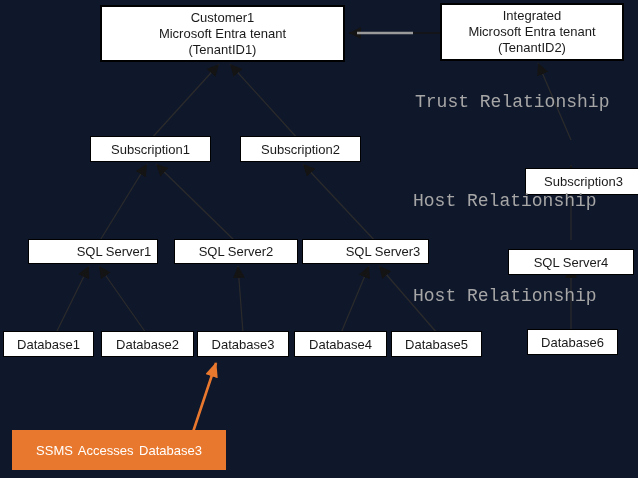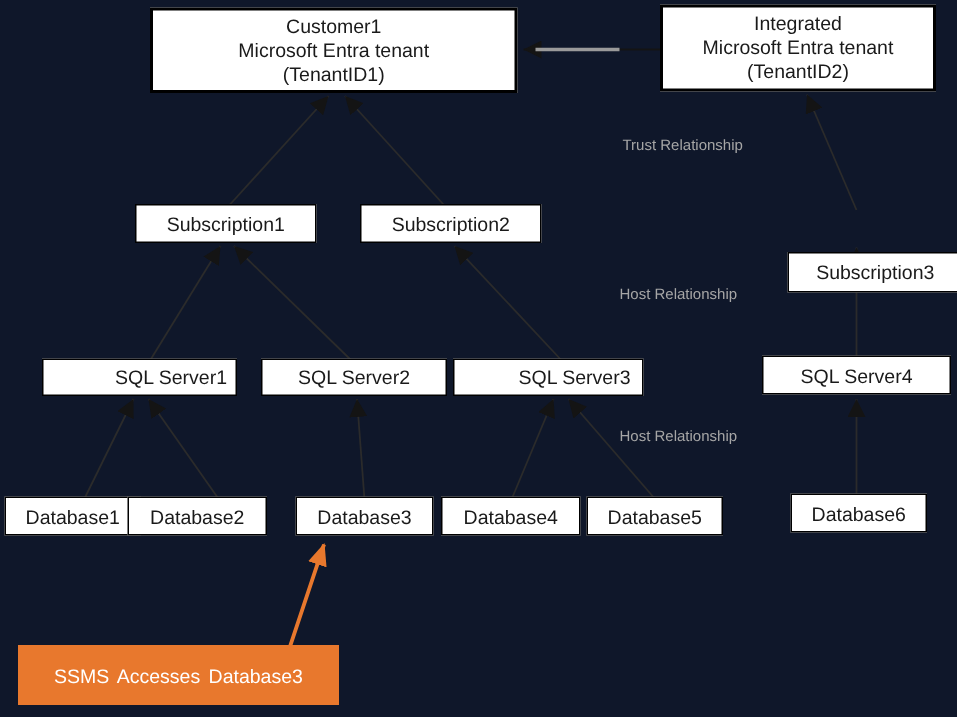--- a/index.html
+++ b/index.html
@@ -10,42 +10,42 @@
 
   .node {
     position:absolute; background:#fff; border:1px solid #000;
     display:flex; align-items:center; justify-content:center;
     font-size:13px; color:#1a1a1a; z-index:2; white-space:nowrap;
   }
   .node.tenant { border-width:2px; flex-direction:column; line-height:16px; }
   .node.tenant span { display:block; }
 
   .glabel {
-    position:absolute; color:#a6a6a6; font-size:10px; z-index:2; white-space:nowrap;
+    position:absolute; color:#a6a6a6; font-size:18px; z-index:2; white-space:nowrap;font-family:Liberation Mono, monospace;
   }
 
   .callout {
     position:absolute; left:12px; top:430px; width:214px; height:40px;
     background:#e8782d; color:#ffffff; font-size:13px; line-height:17px;
     display:flex; flex-direction:column; align-items:center; justify-content:center;
     z-index:2; word-spacing:2px; white-space:nowrap;
   }
 
   
   .n-cust   { left:100px; top:5px;   width:245px; height:57px; }
   .n-integ  { left:440px; top:3px;   width:184px; height:58px; }
   .n-sub1   { left:90px;  top:136px; width:121px; height:26px; }
   .n-sub2   { left:240px; top:136px; width:121px; height:26px; }
   .n-sub3   { left:525px; top:136px; width:117px; height:27px;margin-top:32px; }
   .n-sql1   { left:28px;  top:239px; width:130px; height:25px;padding-left:42px; }
   .n-sql2   { left:174px; top:239px; width:124px; height:25px; }
   .n-sql3   { left:302px; top:239px; width:127px; height:25px;padding-left:35px; }
-  .n-sql4   { left:508px; top:237px; width:126px; height:26px; }
+  .n-sql4   { left:508px; top:249px; width:126px; height:26px; }
   .n-db1    { left:3px;   top:331px; width:91px;  height:26px; }
-  .n-db2    { left:85px;  top:331px; width:93px;  height:26px;text-align:center; }
+  .n-db2    { left:101px;  top:331px; width:93px;  height:26px;text-align:center; }
   .n-db3    { left:197px; top:331px; width:92px;  height:26px; }
   .n-db4    { left:294px; top:331px; width:93px;  height:26px; }
   .n-db5    { left:391px; top:331px; width:91px;  height:26px; }
   .n-db6    { left:527px; top:329px; width:91px;  height:26px; }
 
   .l-trust  { left:415px; top:92px;  }
   .l-host1  { left:413px; top:191px; }
   .l-host2  { left:413px; top:286px; }
 </style>
 </head>

